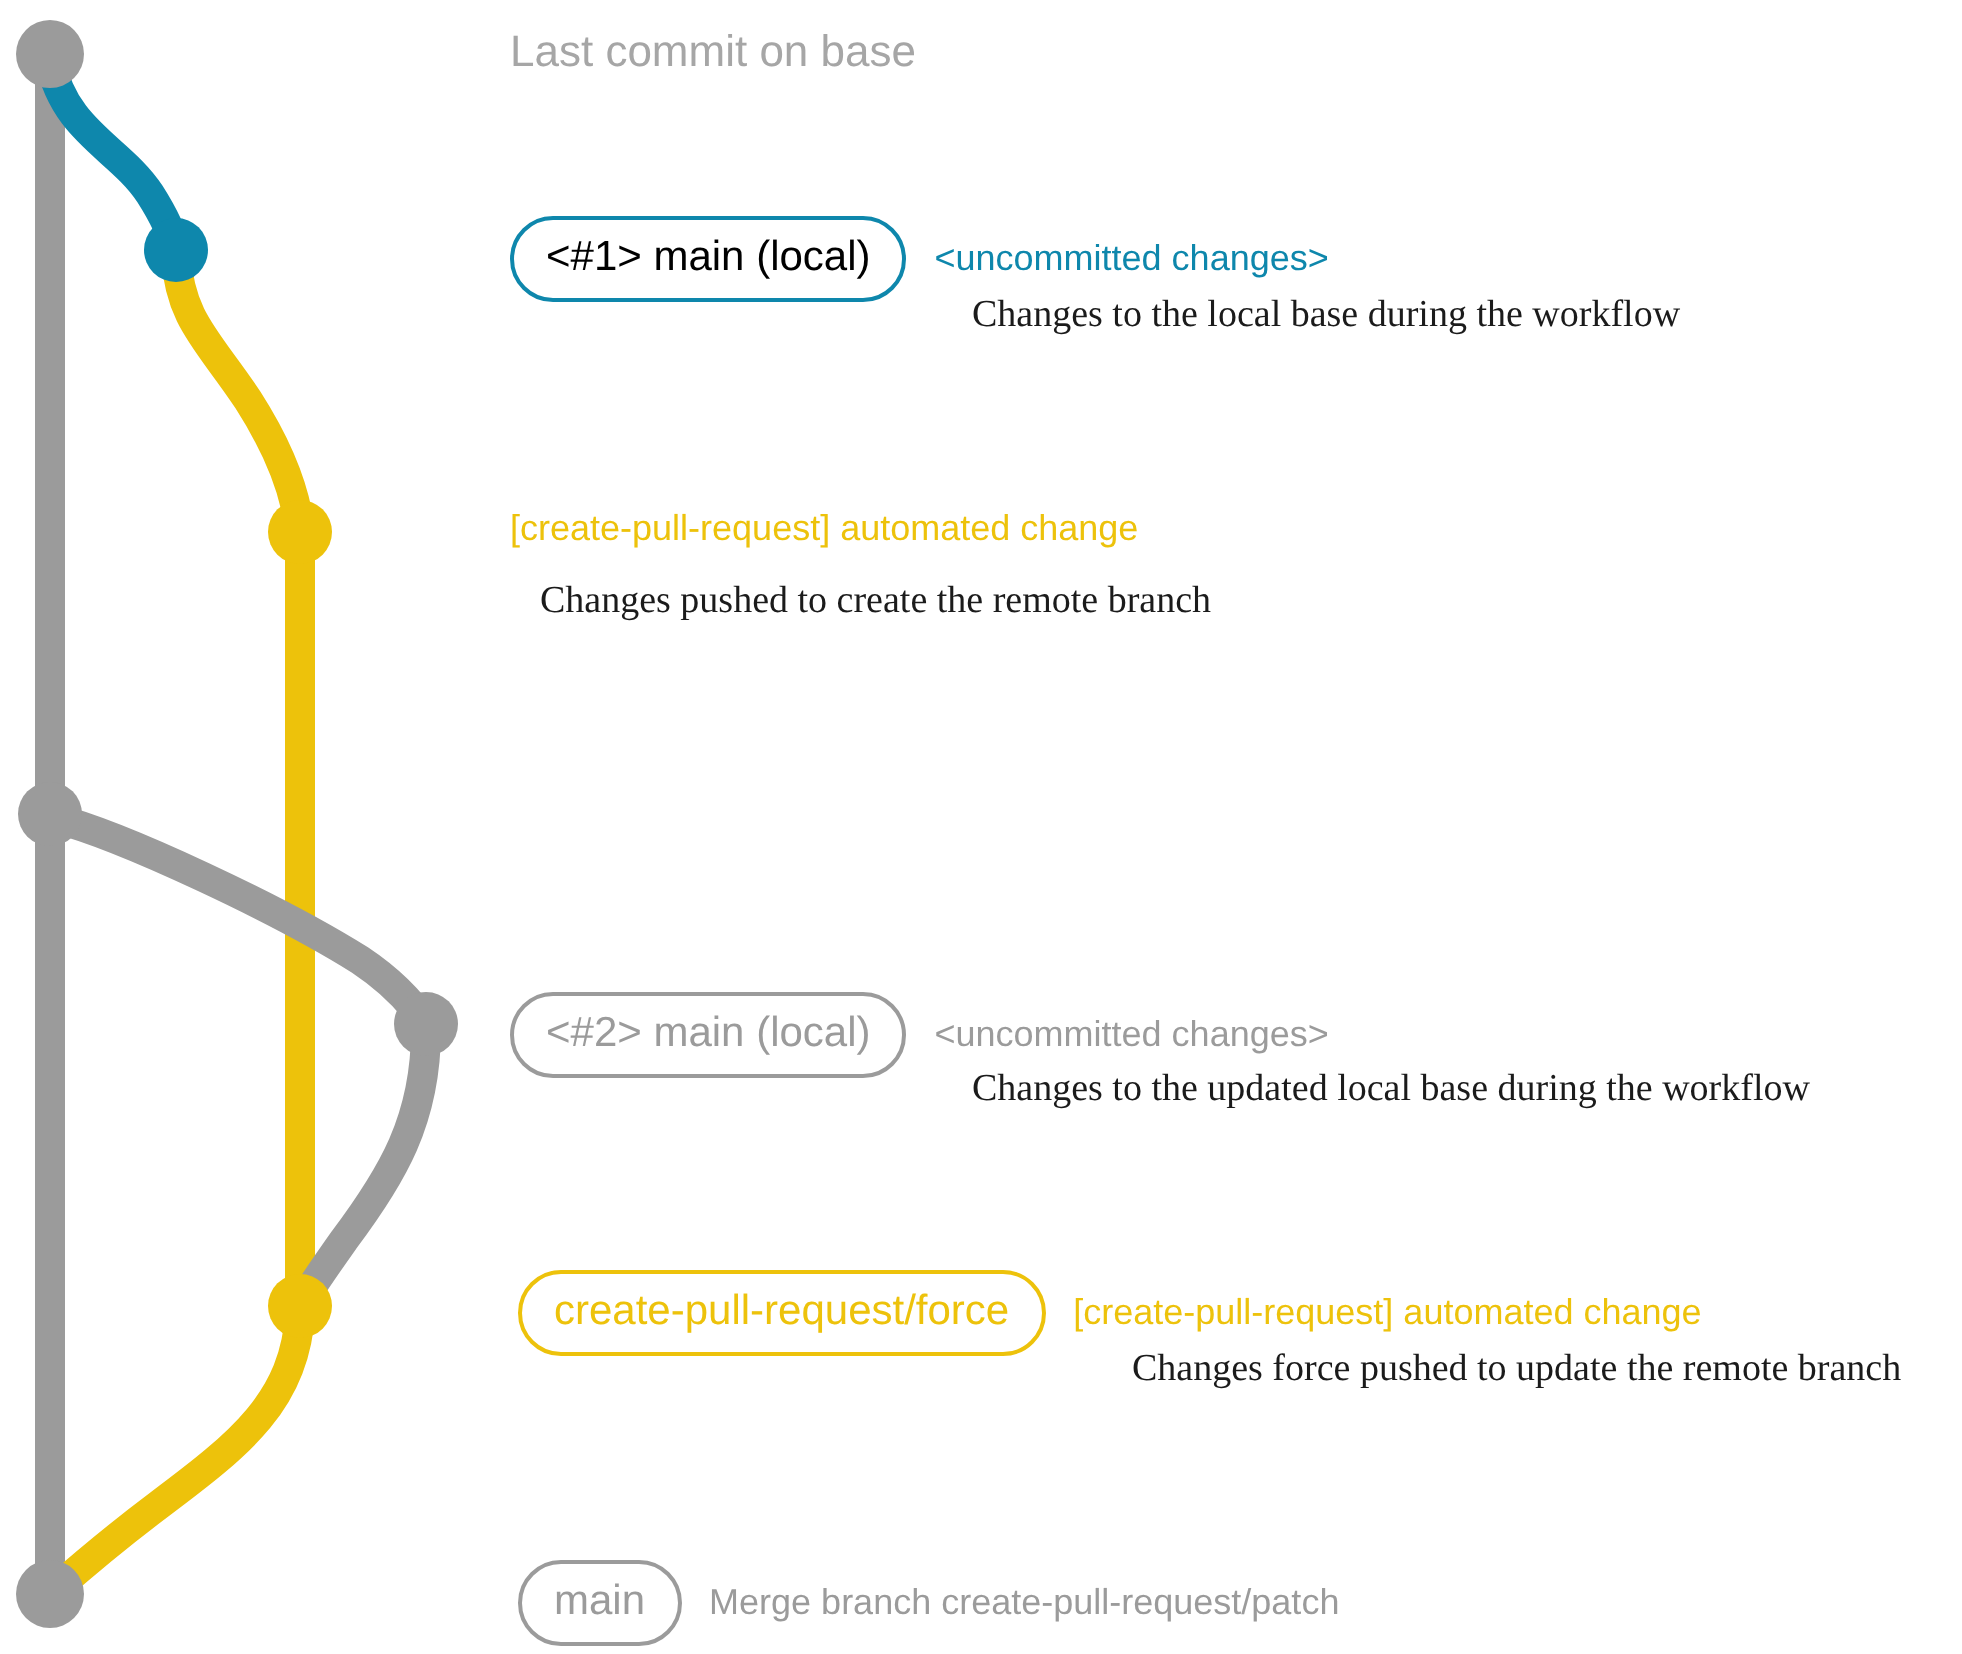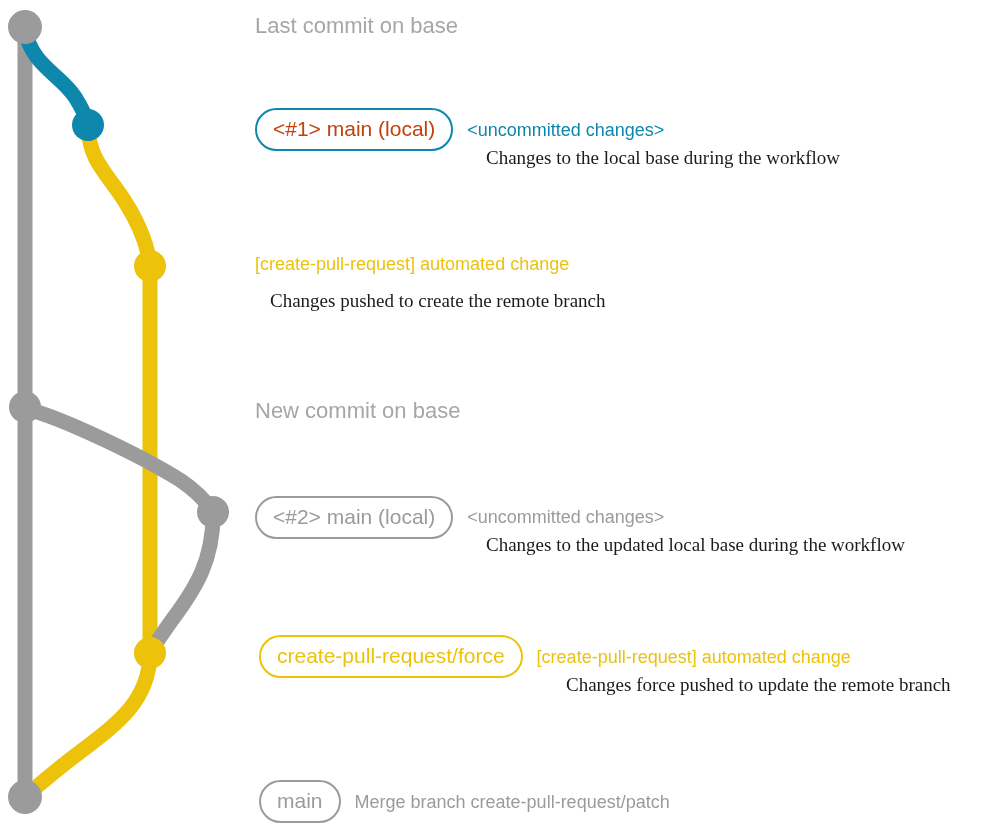--- a/index.html
+++ b/index.html
@@ -49,21 +49,21 @@
     border-radius: 999px;
     border: 2px solid #9b9b9b;
     color: #9b9b9b;
     background: #ffffff;
     font-family: "Liberation Sans", sans-serif;
     font-size: 21px;
     line-height: 1;
     padding: 8px 16px 10px 16px;
     white-space: nowrap;
   }
-  .pill.blue   { border-color: #0e87ac; color: #c2410c; }
+  .pill.blue   { border-color: #0e87ac; color: #000000; }
   .pill.yellow { border-color: #edc20b; color: #edc20b; }
   .pill.gray   { border-color: #9b9b9b; color: #9b9b9b; }
 
   
   .subject {
     font-family: "Liberation Sans", sans-serif;
     font-size: 18px;
     line-height: 1.1;
     white-space: nowrap;
   }
@@ -128,21 +128,20 @@
     <span class="pill-gap"></span>
     <span class="subject blue">&lt;uncommitted changes&gt;</span>
   </div>
   <div class="note" style="left:486px; top:147px;">Changes to the local base during the workflow</div>
 
   <div class="row" style="left:255px; top:255px;">
     <span class="subject yellow">[create-pull-request] automated change</span>
   </div>
   <div class="note" style="left:270px; top:290px;">Changes pushed to create the remote branch</div>
 
-  <div class="heading" style="left:255px; top:398px;">New commit on base</div>
 
   <div class="row" style="left:255px; top:496px;align-items:center;">
     <span class="pill gray">&lt;#2&gt; main (local)</span>
     <span class="pill-gap"></span>
     <span class="subject gray">&lt;uncommitted changes&gt;</span>
   </div>
   <div class="note" style="left:486px; top:534px;font-family:Liberation Serif, serif;">Changes to the updated local base during the workflow</div>
 
   <div class="row" style="left:259px; top:635px;">
     <span class="pill yellow">create-pull-request/force</span>

